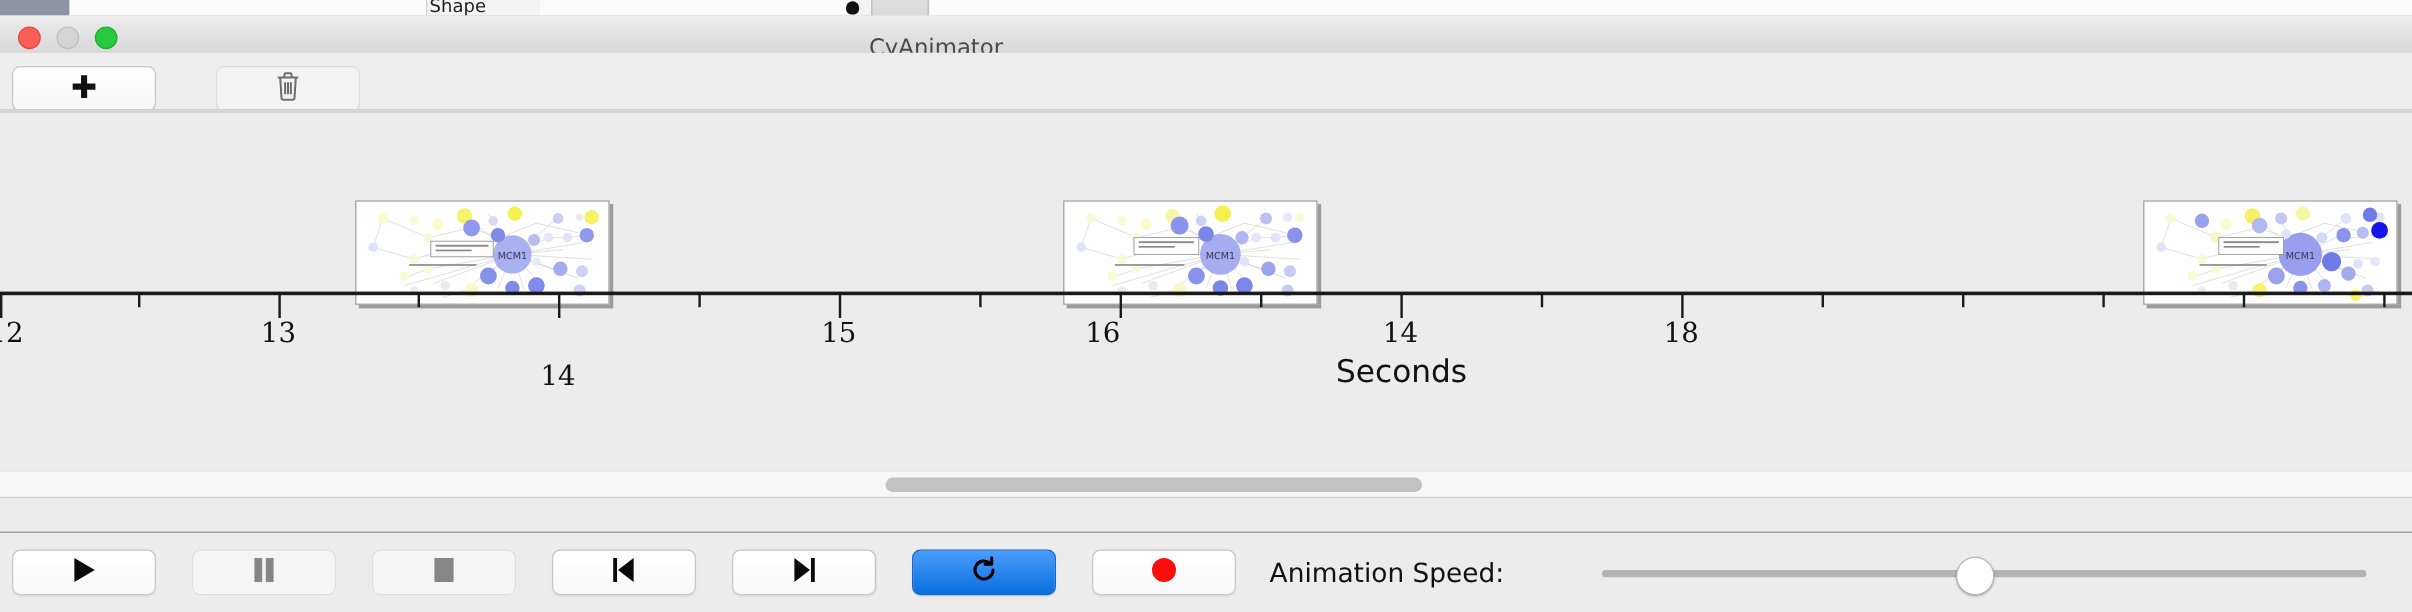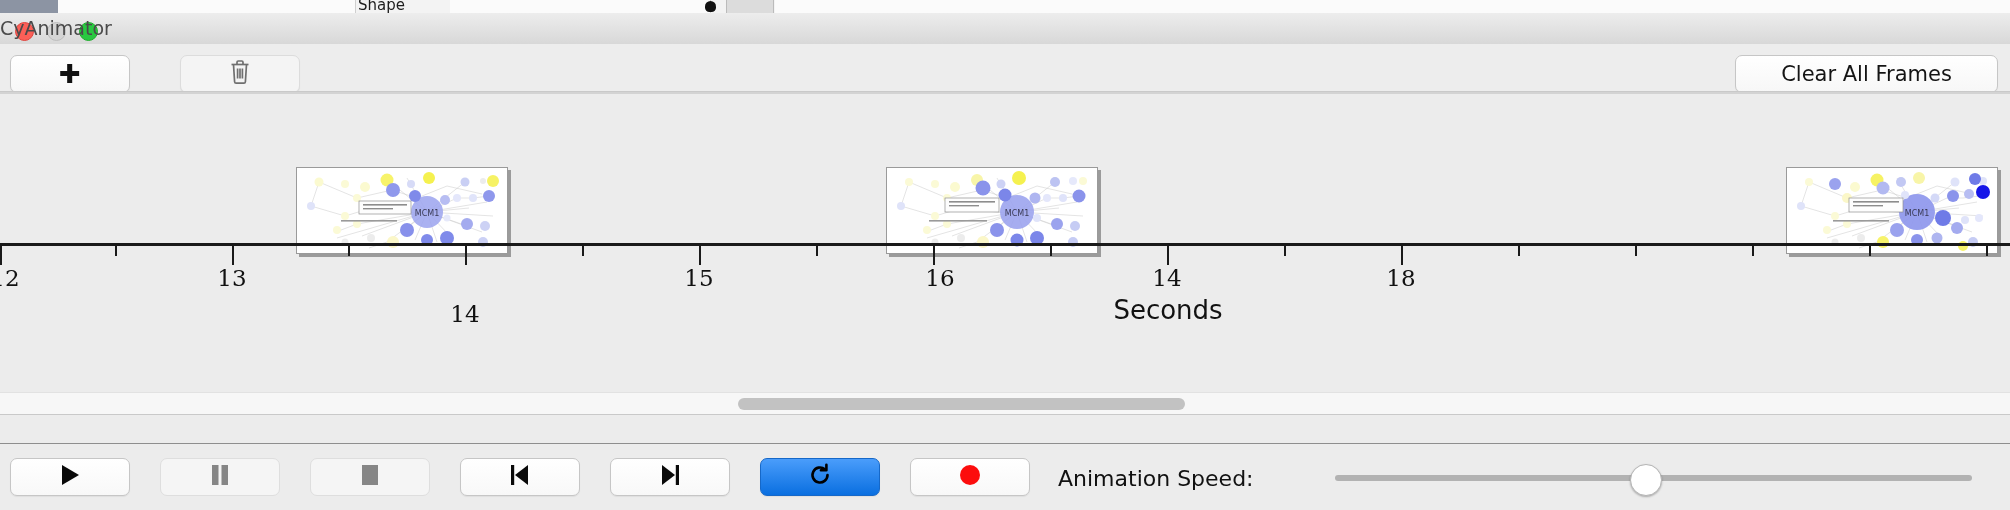--- a/index.html
+++ b/index.html
@@ -42,22 +42,22 @@
   .titlebar {
     position: absolute; left: 0; top: 13px; width: 2010px; height: 31px;
     background: linear-gradient(#ededed, #d8d8d8);
     border-bottom: 1px solid #bfbfbf;
   }
   .traffic { position: absolute; top: 9px; width: 17px; height: 17px; border-radius: 50%; }
   .traffic.close  { left: 15px;  background: #fb5f57; border: 1px solid #e0443e; }
   .traffic.min    { left: 47px;  background: #d4d4d4; border: 1px solid #bdbdbd; }
   .traffic.max    { left: 79px;  background: #28c840; border: 1px solid #1dad2b; }
   .window-title {
-    position: absolute; left: 0; top: 0; width: 1560px; height: 31px;
-    line-height: 31px; text-align: left;
+    position: absolute; left: 0; top: 12px; width: 1560px; height: 31px;
+    line-height: 31px; text-align: center;
     font-size: 19px; color: #4a4a4a;
     font-family: "DejaVu Sans", sans-serif;
   }
 
   
   .toolbar {
     position: absolute; left: 0; top: 44px; width: 2010px; height: 47px;
     background: #ededed;
   }
   .btn {
@@ -211,23 +211,20 @@
     <span>
       <svg class="trash-svg" viewBox="0 0 22 26" fill="none" stroke="#6f6f6f" stroke-width="1.7">
         <path d="M2.5 5.5h17"></path>
         <path d="M8 5.5V3.2a1.2 1.2 0 0 1 1.2-1.2h3.6A1.2 1.2 0 0 1 14 3.2v2.3"></path>
         <path d="M4.5 5.5l1.1 17.2a1.5 1.5 0 0 0 1.5 1.4h7.8a1.5 1.5 0 0 0 1.5-1.4L17.5 5.5"></path>
         <path d="M8.6 9.5v10M11 9.5v10M13.4 9.5v10"></path>
       </svg>
     </span>
   </div>
 
-  <div class="btn btn-clear">
-    <span>Clear All Frames</span>
-  </div>
 
   <div class="timeline">
     <div class="tl-sep"></div>
 
     <div class="frame" style="left:296px;top:75px;">
       <svg width="210" height="85" viewBox="0 0 210 85">
         <g stroke="#c9c9c9" stroke-width="0.5" fill="none">
           <path d="M22 14 L60 30 M60 30 L95 22 M95 22 L120 30 M120 30 L150 18 M150 18 L185 26 M22 14 L14 38 M14 38 L48 48 M48 48 L75 40 M75 40 L118 45 M118 45 L130 44"></path>
           <path d="M130 44 L160 30 M130 44 L172 40 M130 44 L190 34 M130 44 L196 48 M130 44 L105 64 M130 44 L118 72 M130 44 L140 74 M130 44 L155 70 M130 44 L90 74 M130 44 L65 68 M130 44 L170 58 M130 44 L185 64 M130 44 L98 18 M130 44 L110 10 M130 44 L168 14 M130 44 L60 56 M130 44 L40 70"></path>
           <path d="M160 30 L176 30 M176 30 L192 28 M60 56 L44 62 M90 74 L72 80"></path>
@@ -398,21 +395,21 @@
     <div class="tick minor" style="left:1518px;"></div>
     <div class="tick minor" style="left:1635px;"></div>
     <div class="tick minor" style="left:1752px;"></div>
     <div class="tick minor" style="left:1869px;"></div>
     <div class="tick minor" style="left:1986px;"></div>
 
     <div class="tick-label" style="left:5px;">12</div>
     <div class="tick-label" style="left:232px;">13</div>
     <div class="tick-label" style="left:465px;margin-top:36px;">14</div>
     <div class="tick-label" style="left:699px;">15</div>
-    <div class="tick-label" style="left:940px;">16</div>
+    <div class="tick-label" style="left:919px;">16</div>
     <div class="tick-label" style="left:1167px;">14</div>
     <div class="tick-label" style="left:1401px;">18</div>
 
     <div class="axis-title">
       <span>Seconds</span>
     </div>
 
     <div class="hscroll" style="top:300px;">
       <div class="hscroll-thumb" style="left:738px;width:447px;"></div>
     </div>

